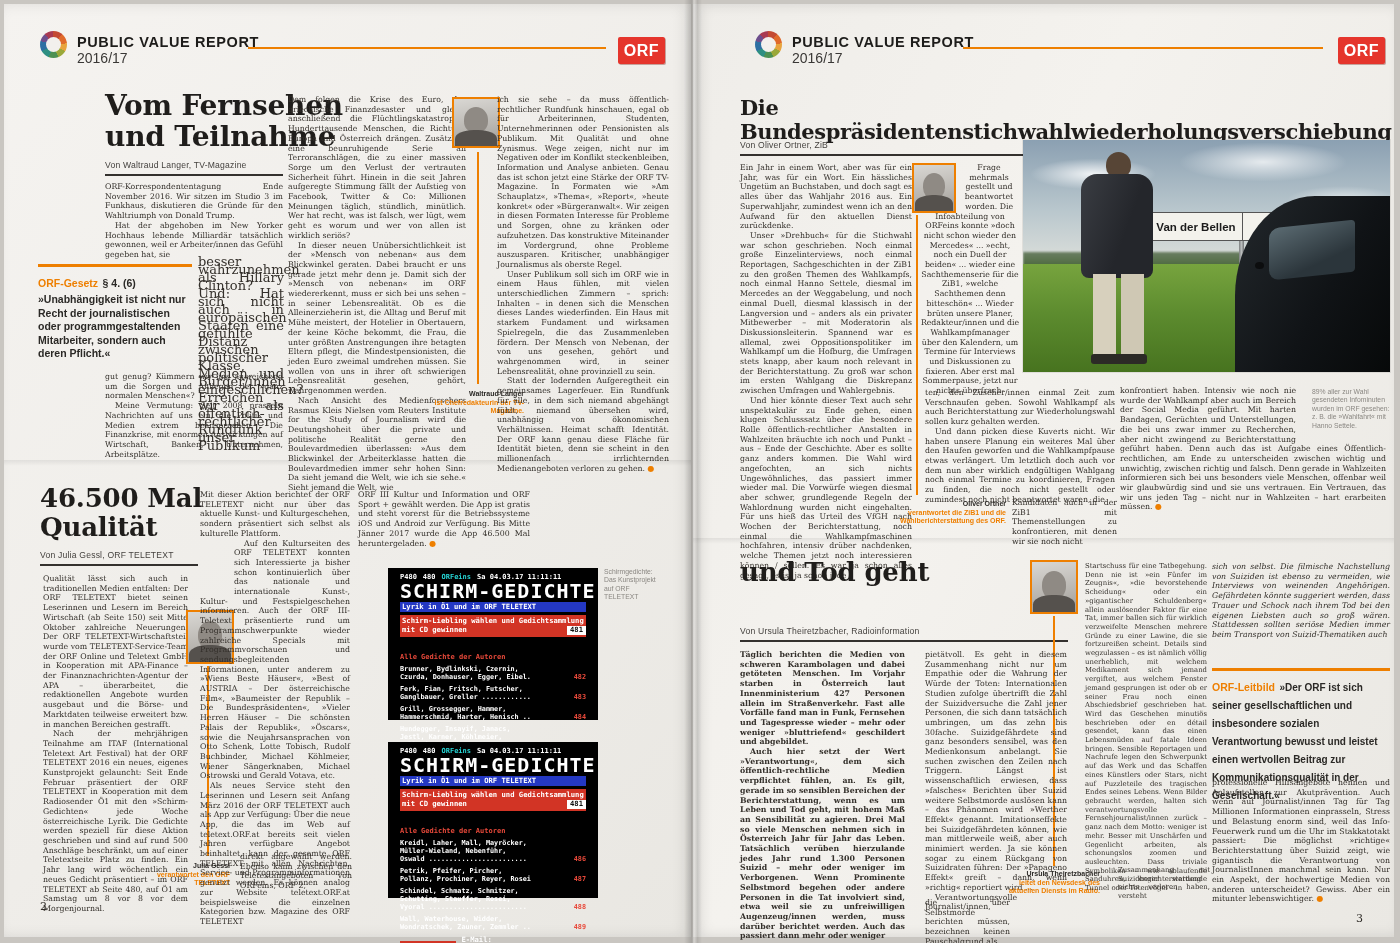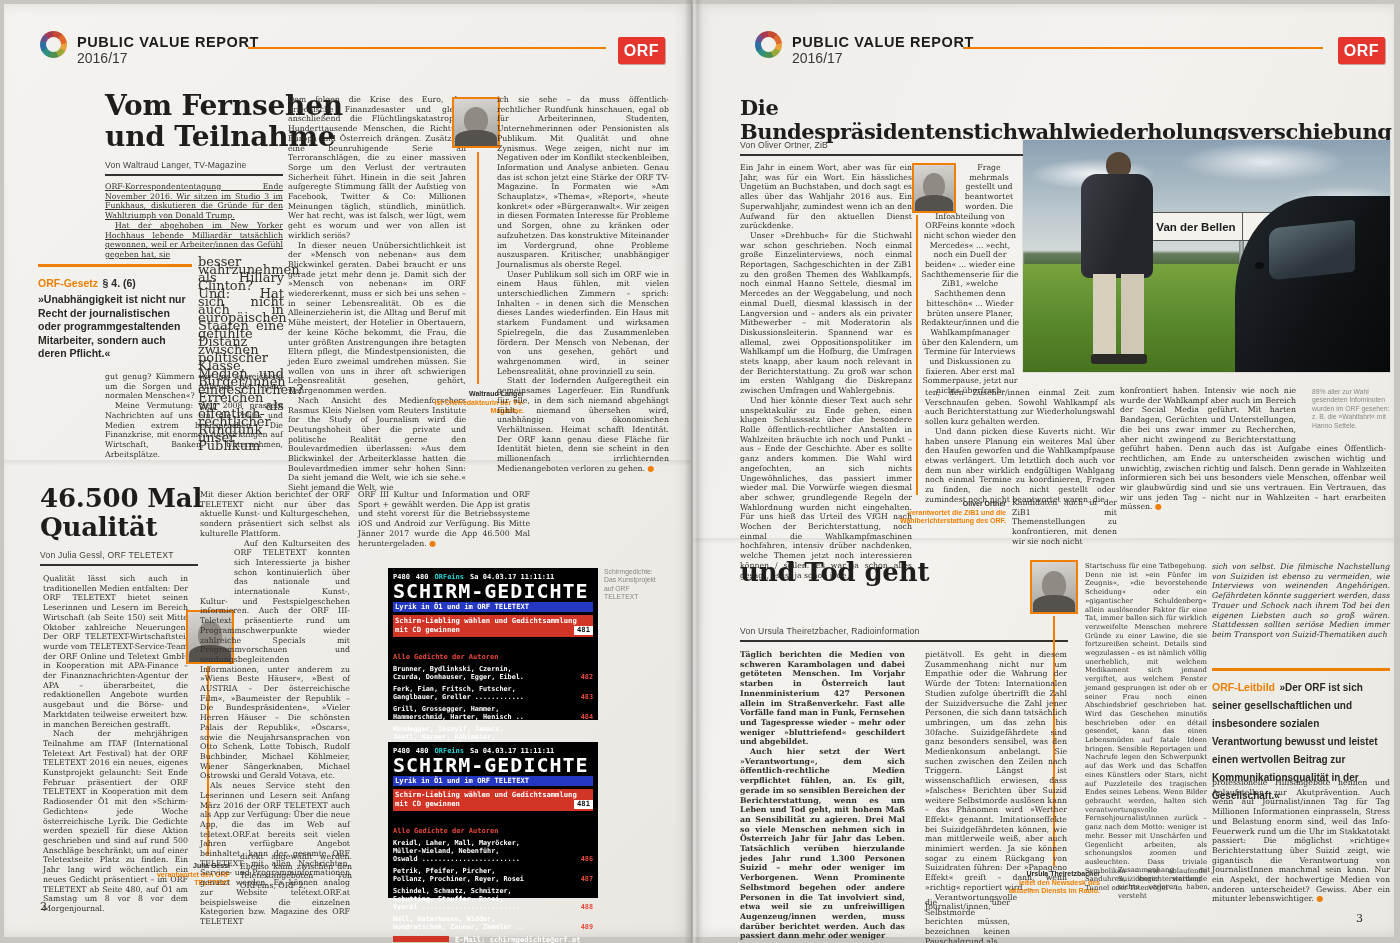--- a/index.html
+++ b/index.html
@@ -38,21 +38,21 @@
 
   .portrait{position:absolute;border:2px solid #ee7f00;background:linear-gradient(170deg,#d9d7d3 0%,#b9b6b1 60%,#a09d98 100%);overflow:hidden;}
   .p-head{position:absolute;left:50%;top:18%;width:55%;height:55%;margin-left:-27.5%;border-radius:50% 50% 45% 45%;background:#8f8a84;}
   .p-body{position:absolute;left:50%;bottom:-8%;width:95%;height:42%;margin-left:-47.5%;border-radius:45% 45% 0 0;background:#55514d;}
   .vline{position:absolute;width:1.5px;background:#ee7f00;}
   .pcap{position:absolute;font-family:"Liberation Sans",sans-serif;font-size:7px;line-height:8.6px;color:#ee7f00;font-weight:bold;text-align:right;}
   .pcap .nm{color:#2b2926;}
   .smallcap{position:absolute;font-family:"Liberation Sans",sans-serif;font-size:6.8px;line-height:8.4px;color:#8a8782;}
 
   
-  .tt{position:absolute;background:#000;font-family:"DejaVu Sans Mono","Liberation Mono",monospace;font-weight:bold;color:#fff;padding:5px 5px;box-sizing:border-box;}
+  .tt{position:absolute;background:#000;font-family:"DejaVu Sans Mono","Liberation Mono",monospace;font-weight:bold;color:#fff;padding:5px 12px;box-sizing:border-box;}
   .tt-head{font-size:7px;display:flex;gap:6px;white-space:nowrap;}
   .tt-ch{color:#27d7d7;}
   .tt-title{font-size:20px;letter-spacing:1px;line-height:20px;white-space:nowrap;display:flex;align-items:center;gap:5px;}
   .tt-cursor{display:inline-block;width:22px;height:13px;background:#fff;}
   .tt-sub{background:#2438c3;font-size:7.2px;line-height:10px;padding:0 2px;margin-top:1px;white-space:nowrap;}
   .tt-promo{background:#d23425;font-size:7.2px;line-height:8.8px;padding:2px 2px;margin-top:3px;position:relative;}
   .tt-promo .pg{position:absolute;right:0;bottom:2px;background:#fff;color:#111;padding:0 3px;}
   .tt-lh{color:#e8493a;font-size:7px;margin-top:16px;line-height:8px;}
   .tt-e{position:relative;font-size:6.8px;line-height:8px;margin-top:4px;padding-right:24px;}
   .tt-e .nms{white-space:pre-line;}
@@ -109,21 +109,21 @@
 <div class="h-rule" style="left:963px;top:47px;width:360px;"></div>
 <div class="orflogo" style="left:1338px;top:37px;">ORF</div>
 
 <div class="hl" style="left:105px;top:90px;font-size:28px;line-height:31px;">
   <div>Vom Fernsehen</div>
   <div>und Teilnahme</div>
 </div>
 <div class="byline" style="left:105px;top:160px;">Von Waltraud Langer, TV-Magazine</div>
 <div class="b-rule" style="left:105px;top:174px;width:178px;"></div>
 
-<div class="col" style="left:105px;top:182px;width:178px;text-decoration:underline;">
+<div class="col" style="left:105px;top:182px;width:178px;">
   <p>ORF-Korrespondententagung Ende November 2016. Wir sitzen im Studio 3 im Funkhaus, diskutieren die Gründe für den Wahltriumph von Donald Trump.</p>
   <p>Hat der abgehoben im New Yorker Hochhaus lebende Milliardär tatsächlich gewonnen, weil er Arbeiter/innen das Gefühl gegeben hat, sie</p>
 </div>
 <div class="lawbox" style="left:38px;top:264px;width:154px;">
   <span class="lawlabel">ORF-Gesetz</span>
   <span class="lawref">§ 4. (6)</span>
   <div class="lawquote">»Unabhängigkeit ist nicht nur Recht der journalistischen oder programmgestaltenden Mitarbeiter, sondern auch deren Pflicht.«</div>
 </div>
 <div class="col" style="left:198px;top:258px;width:86px;font-size:13px;line-height:8px;">besser wahrzunehmen als Hillary Clinton? Und: Hat sich nicht auch in europäischen Staaten eine gefühlte Distanz zwischen politischer Klasse, Medien und Bürger/innen eingeschlichen? Erreichen wir als öffentlich-rechtlicher Rundfunk unser Publikum</div>
 <div class="col" style="left:105px;top:372px;width:178px;">

